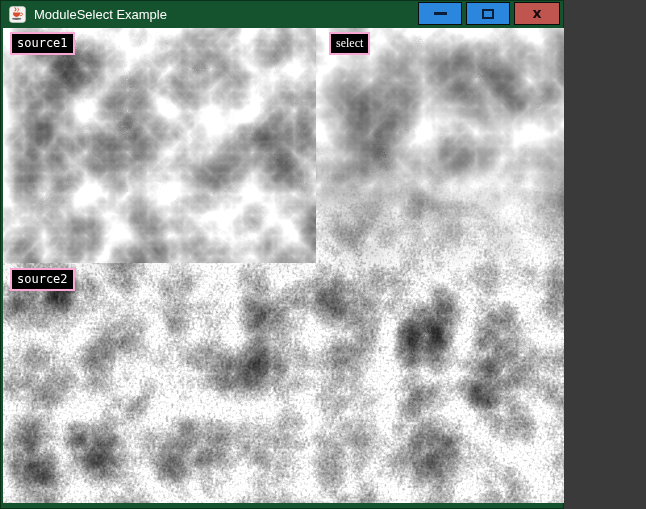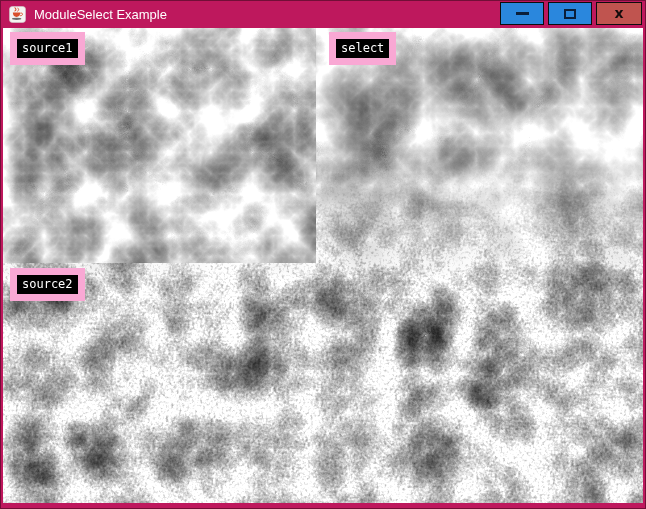--- a/index.html
+++ b/index.html
@@ -1,21 +1,21 @@
 <!DOCTYPE html>
 <html><head>
 <meta charset="utf-8">
 <style>
   html,body { margin:0; padding:0; background:#3a3a3a; }
   * { box-sizing:border-box; }
 
   .window {
     position:relative;
-    width:646px; height:509px;
-    background:#be185d;
+    width:564px; height:509px;
+    background:#14532d;
     font-family:"Liberation Sans", sans-serif;
     box-shadow: inset 0 0 0 1px rgba(0,0,0,0.40);
     overflow:hidden;
   }
 
   
   .titlebar {
     position:absolute; top:0; left:0; right:0; height:28px;
     display:flex; align-items:center;
   }
@@ -49,29 +49,29 @@
     position:absolute; left:3px; top:28px;
     width:640px; height:475px;
     background:#6f6f6f;
     overflow:hidden;
   }
   .client svg { display:block; }
 
   .noise-label {
     position:absolute;
     background:#000000;
-    border:7px solid #f9a8d4;
+    border:2px solid #f9a8d4;
     color:#ffffff;
     font-family:"DejaVu Sans Mono", monospace;
     font-size:12px; line-height:15px;
     padding:2px 5px;
     user-select:none;
   }
   .lbl-source1 { left:7px;   top:4px; }
-  .lbl-select  { left:326px; top:4px; }
+  .lbl-select  { left:326px; top:4px;font-family:Liberation Serif, serif; }
   .lbl-source2 { left:7px;   top:240px; }
 </style>
 </head>
 <body>
 
 <div class="window">
 
   <div class="titlebar">
     <svg class="app-icon" viewBox="0 0 16 16">
       <rect x="0.5" y="0.5" width="15" height="15" rx="2.6" fill="#f4f3f1" stroke="#d0cecb" stroke-width="0.6"></rect>

